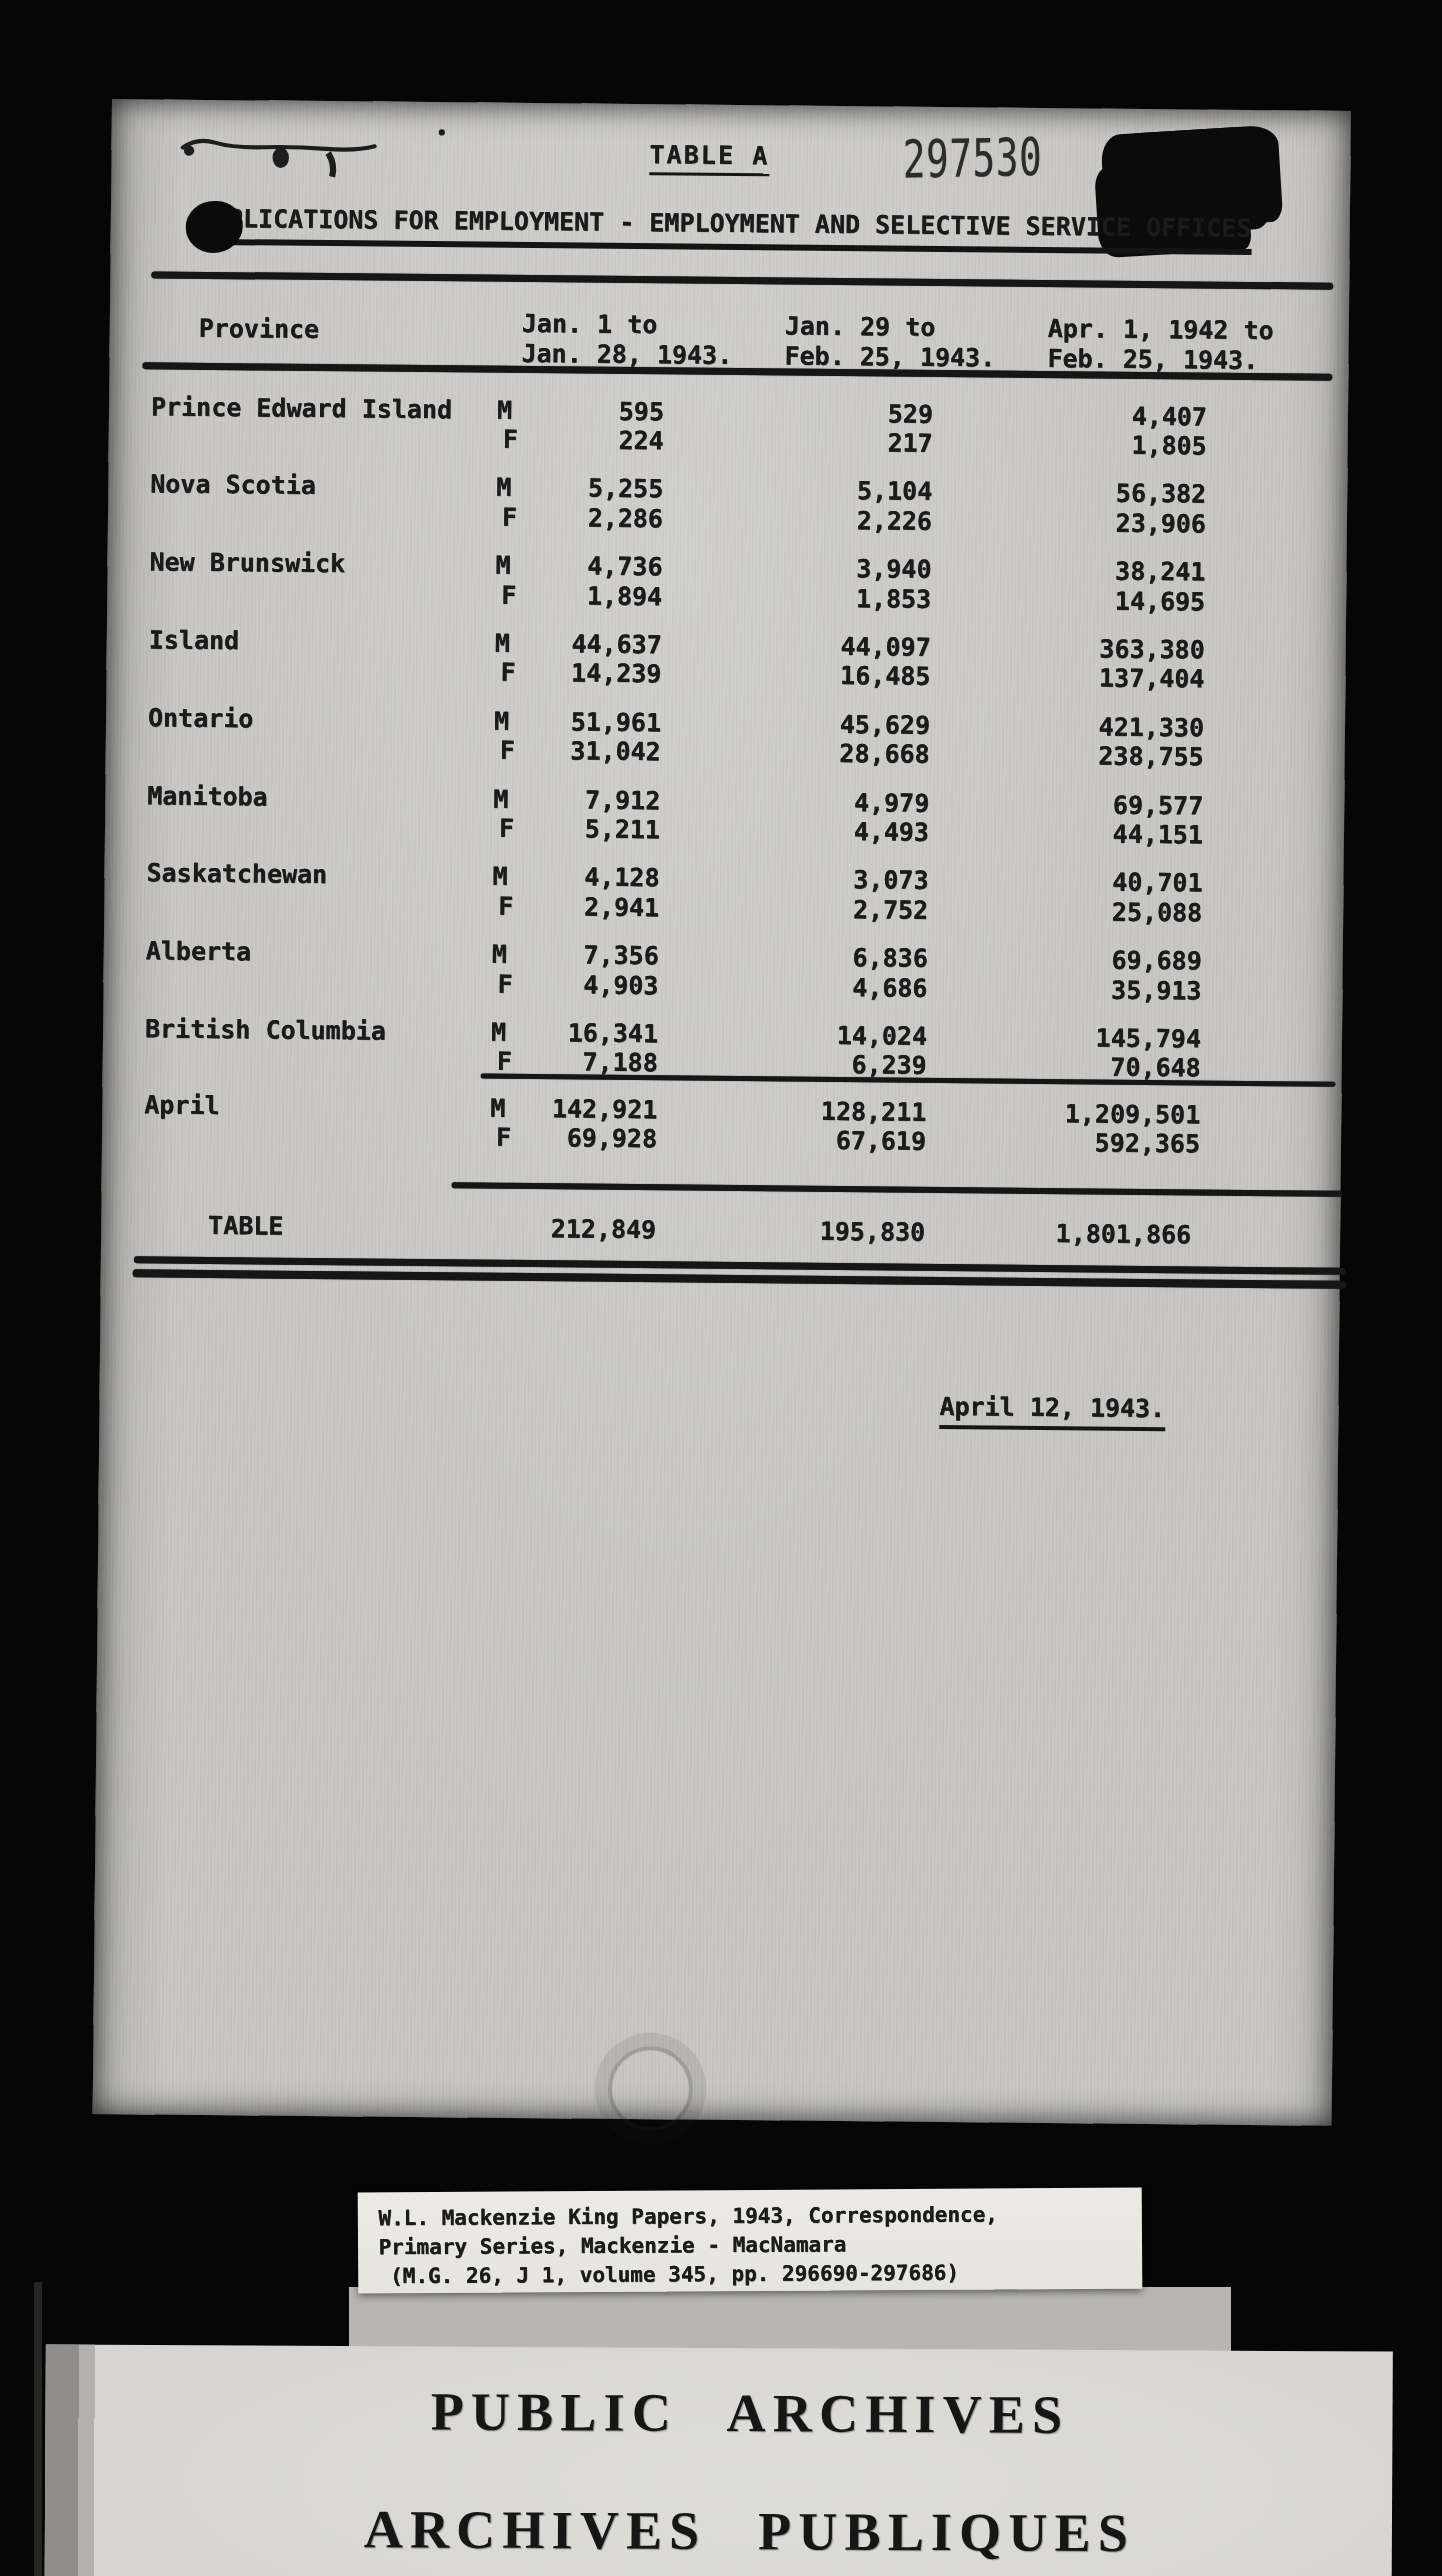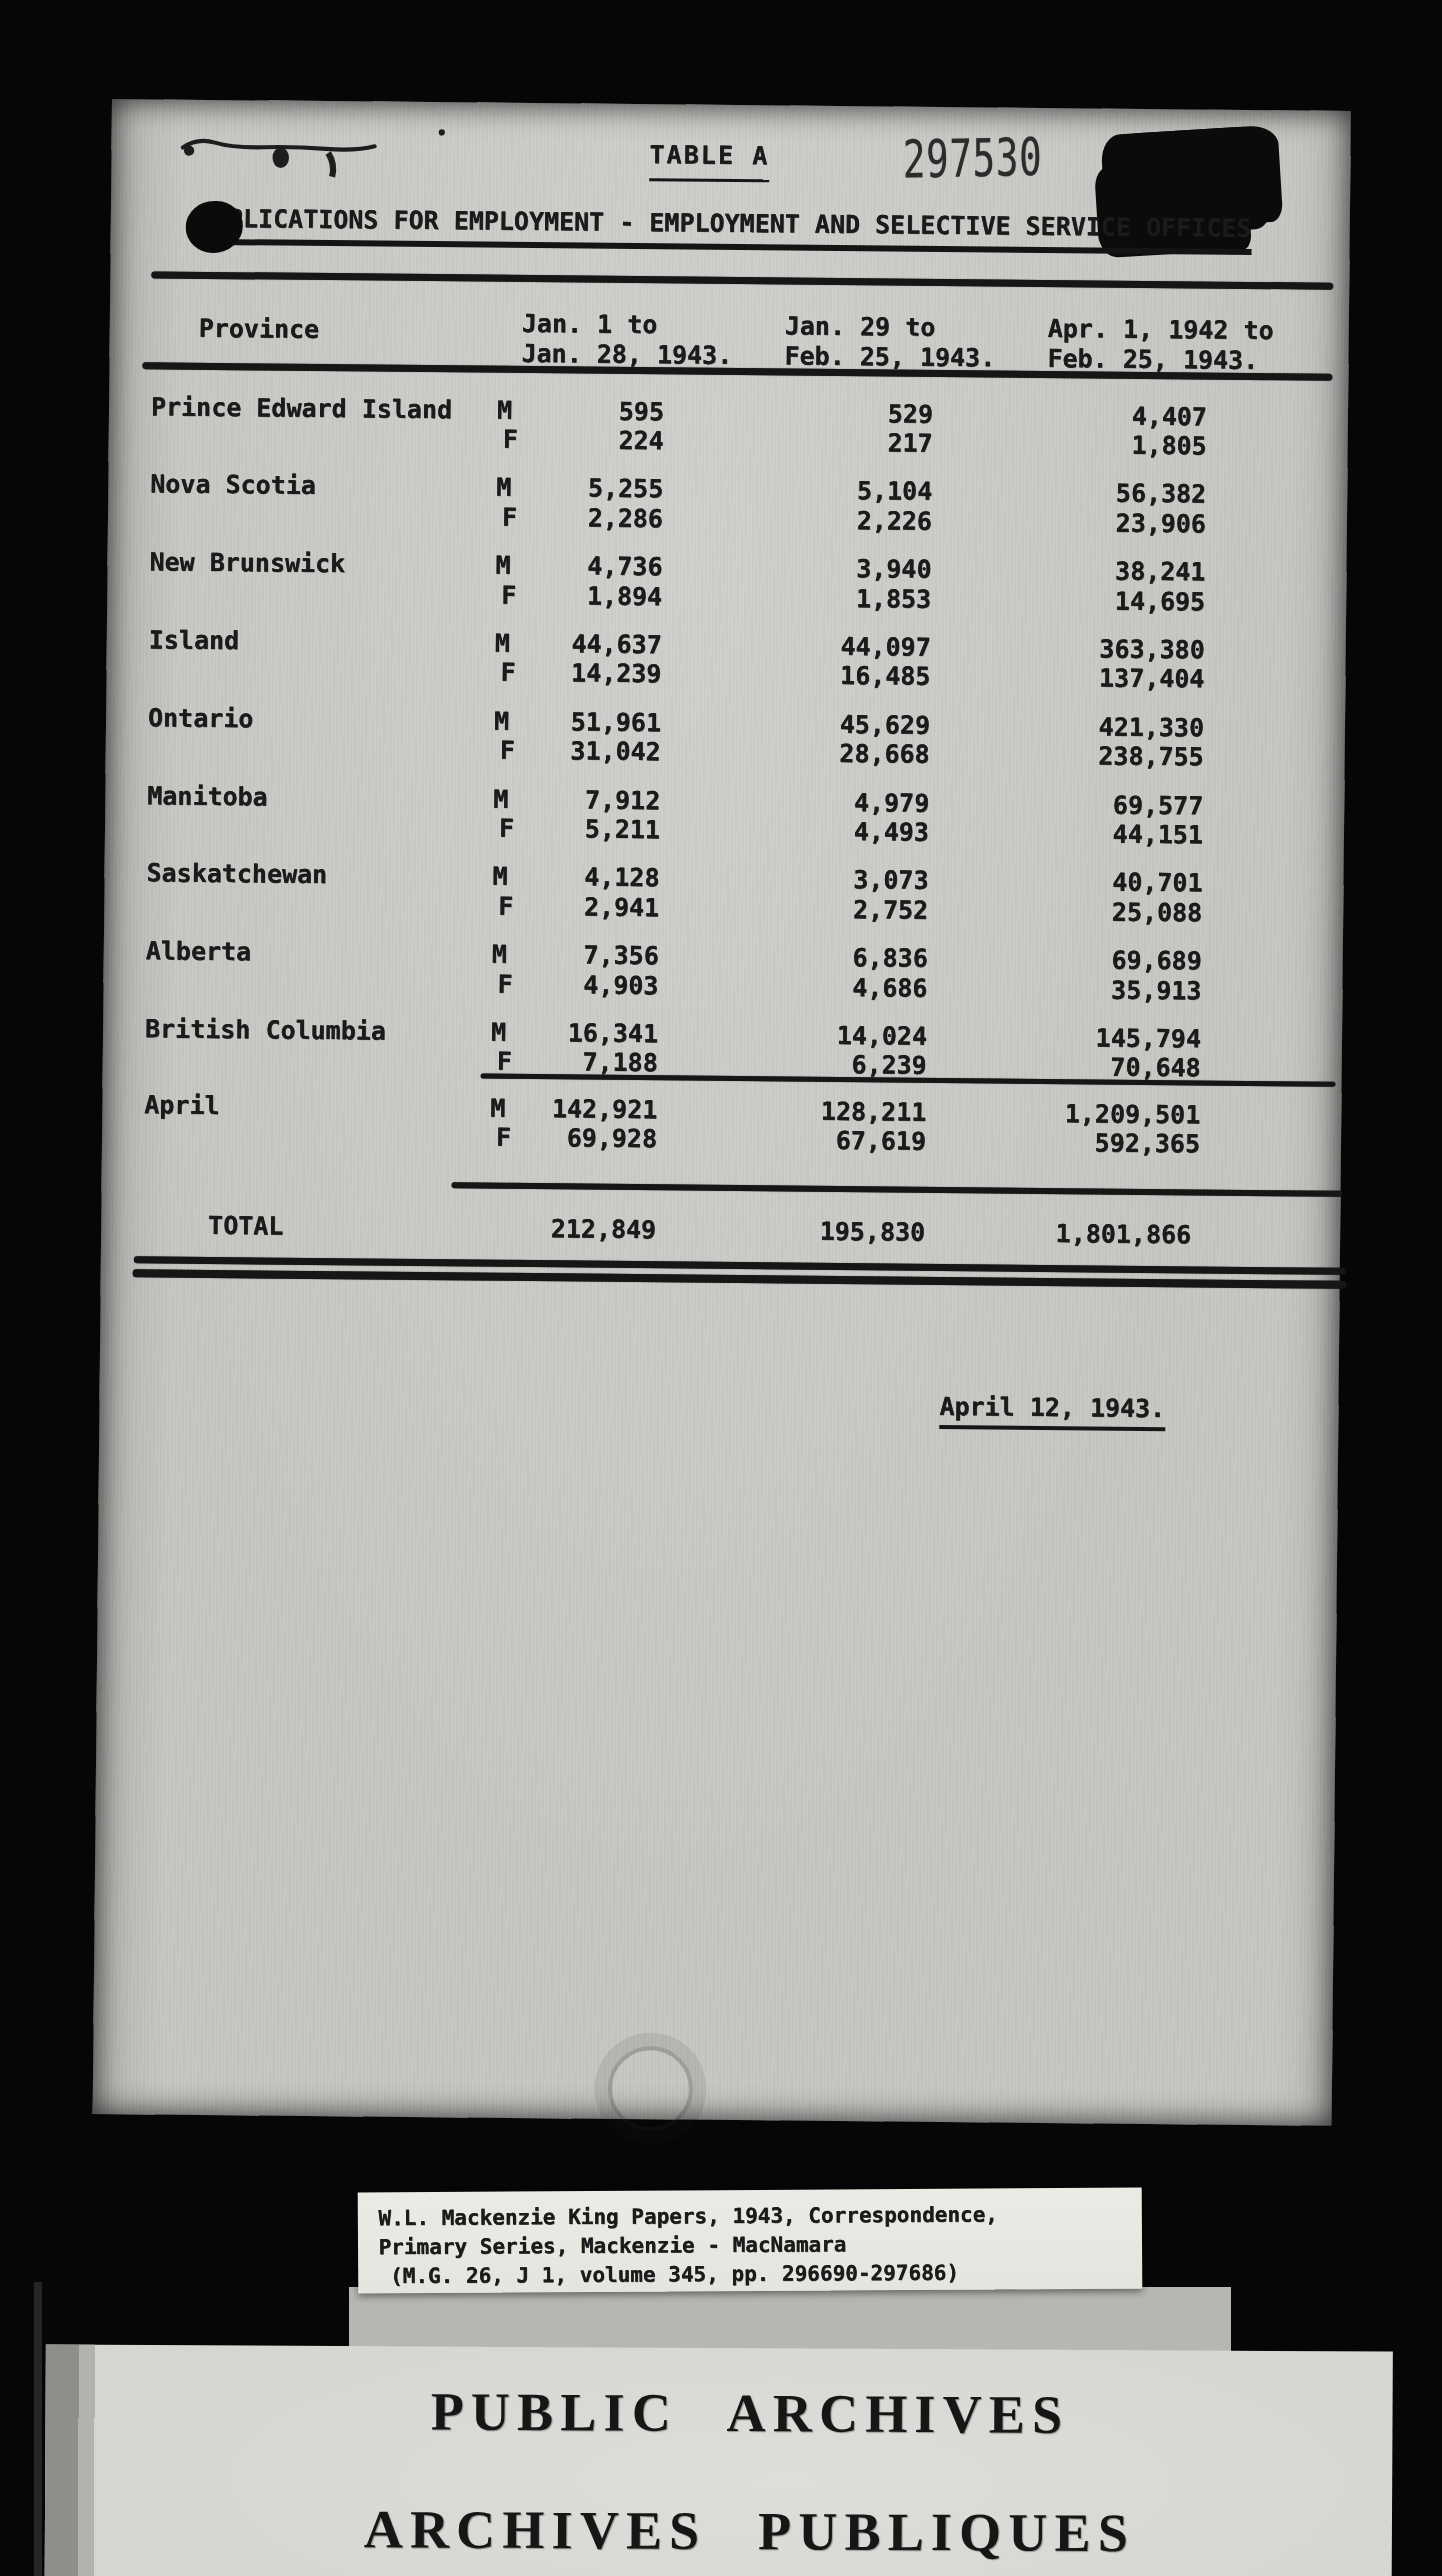--- a/index.html
+++ b/index.html
@@ -14,21 +14,21 @@
            repeating-linear-gradient(90deg, rgba(0,0,0,.022) 0 1.5px, rgba(255,255,255,.015) 1.5px 3.6px),
            #c7c6c3;
          transform:rotate(.55deg);transform-origin:0 0;
          box-shadow:0 0 31px rgba(0,0,0,.8) inset;}
   .txt{position:absolute;font-weight:700;font-size:25px;line-height:28px;color:#1b1b1b;
        white-space:pre;text-shadow:0.5px 0.5px 0 rgba(25,25,25,.45),0 0 0.5px rgba(20,20,20,.8);}
   .val{width:247px;text-align:right;}
   .rule{position:absolute;background:#161616;border-radius:3.6px;box-shadow:0 0 1px rgba(0,0,0,.7);}
   .u-thick{border-bottom:6.2px solid #141414;padding-bottom:6.2px;}
   .u-med{border-bottom:4.1px solid #161616;padding-bottom:4.1px;}
-  .u-title{border-bottom:3.6px solid #161616;padding-bottom:9px;}
+  .u-title{border-bottom:3.6px solid #161616;padding-bottom:3px;}
   .stamp{position:absolute;font-weight:400;font-size:52px;line-height:52px;color:#2c2c2c;
          letter-spacing:1px;transform:scaleX(.72) rotate(-1.2deg);transform-origin:0 0;
          text-shadow:0 0 1px rgba(40,40,40,.6);}
   .blob{position:absolute;background:#0b0b0b;}
   .blob-tr{left:992px;top:20.6px;width:165px;height:103px;
            border-radius:19.6px 31px 15.5px 25px / 27px 23px 20.6px 31px;transform:rotate(-4deg);
            box-shadow:-14.4px 26px 0 -6.2px #0b0b0b, 15.5px -3.1px 0 -3.1px #0b0b0b;}
   .blob-a{left:75px;top:101px;width:57px;height:52px;border-radius:50% 46% 52% 48%;}
   .ring{position:absolute;left:515px;top:1942px;width:77px;height:77px;border-radius:50%;
         border:4.6px solid rgba(40,40,40,.25);box-shadow:0 0 0 13.4px rgba(40,40,40,.10);}
@@ -198,21 +198,21 @@
           <div class="txt val" style="left: 577px; top: 992px;">128,211</div>
           <div class="txt val" style="left: 577px; top: 1021px;">67,619</div>
           <div class="txt val" style="left: 851px; top: 992px;">1,209,501</div>
           <div class="txt val" style="left: 851px; top: 1021px;">592,365</div>
         </div>
       </div>
 
     <div class="rule" style="left:378px;top:971px;width:855px;height:4.6px;"></div>
     <div class="rule" style="left:350px;top:1080px;width:891px;height:5.7px;"></div>
 
-    <div class="txt" style="left:107px;top:1112px;">TOTAL</div>
+    <div class="txt" style="left:107px;top:1112px;">TABLE</div>
     <div class="txt val" style="left:308px;top:1112px;">212,849</div>
     <div class="txt val" style="left:577px;top:1112px;">195,830</div>
     <div class="txt val" style="left:843px;top:1112px;">1,801,866</div>
 
     <div class="rule" style="left:33px;top:1157px;width:1212px;height:6.7px;"></div>
     <div class="rule" style="left:32px;top:1170px;width:1214px;height:8.2px;"></div>
 
     <div class="txt u-med" style="left:840px;top:1286px;">April 12, 1943.</div>
 
     <div class="ring"></div>

